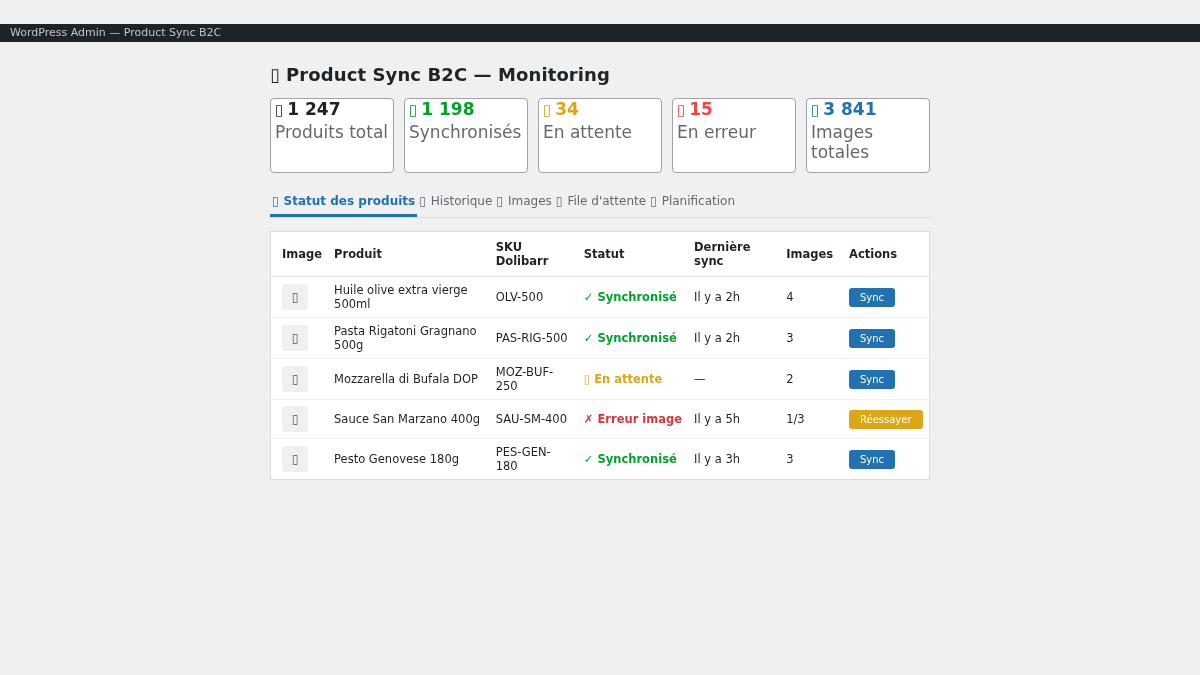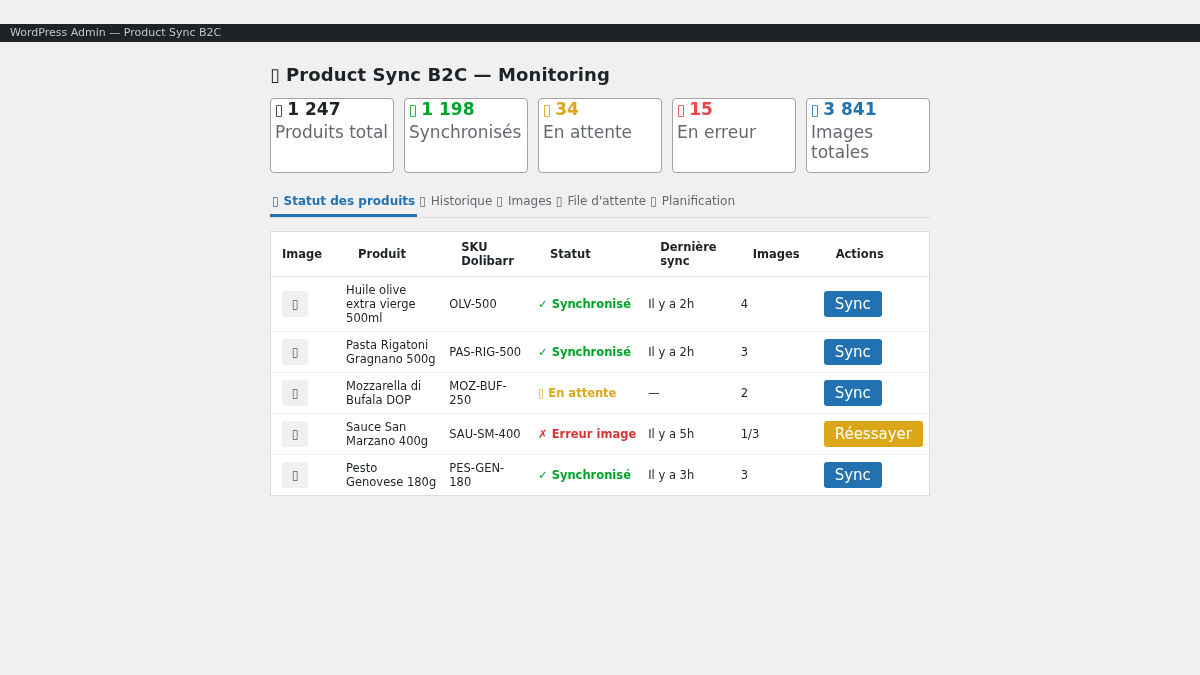--- a/index.html
+++ b/index.html
@@ -45,21 +45,21 @@
     color: #2271b1; font-weight: 700;
     box-shadow: inset 0 -3px 0 #2271b1;
   }
   
   .table-box {
     background: #fff; border: 1px solid #dcdcde; margin-top: 13px;
   }
   table { width: 100%; border-collapse: collapse; font-size: 11.5px; }
   thead th {
     text-align: left; font-size: 11.5px; font-weight: 700; color: #1d2327;
-    padding: 8px 18px; border-bottom: 1px solid #e0e0e0;
+    padding: 8px 6px; border-bottom: 1px solid #e0e0e0;
   }
   tbody td { padding: 6px; border-bottom: 1px solid #f0f0f1; color: #1d2327; }
   tbody tr:last-child td { border-bottom: none; }
   th.col-img, td.col-img { width: 57px; padding-left: 11px; }
   th.col-product, td.col-product { width: 165px; }
   th.col-sku, td.col-sku { width: 89px; }
   th.col-status, td.col-status { width: 105px; }
   th.col-sync, td.col-sync { width: 93px; }
   th.col-count, td.col-count { width: 63px; }
   th.col-actions, td.col-actions { width: 86px; }
@@ -67,21 +67,21 @@
     width: 26px; height: 26px; background: #f0f0f1; border-radius: 3px;
     display: flex; align-items: center; justify-content: center;
     font-size: 12px; color: #50575e;
   }
   .status { font-weight: 700; white-space: nowrap; }
   .status .s-icon { margin-right: 4px; font-weight: 400; }
   .status.success { color: #00a32a; }
   .status.warning { color: #dba617; }
   .status.error { color: #d63638; }
   .btn {
-    border: none; border-radius: 3px; color: #fff; font-size: 15px;
+    border: none; border-radius: 3px; color: #fff; font-size: 10px;
     font-family: inherit; padding: 4px 11px; cursor: pointer; white-space: nowrap;
   }
   .btn.primary { background: #2271b1; }
   .btn.warning { background: #dba617; }
 </style>
 </head>
 <body>
 
 <div class="topbar">
   <span>WordPress Admin — Product Sync B2C</span>

